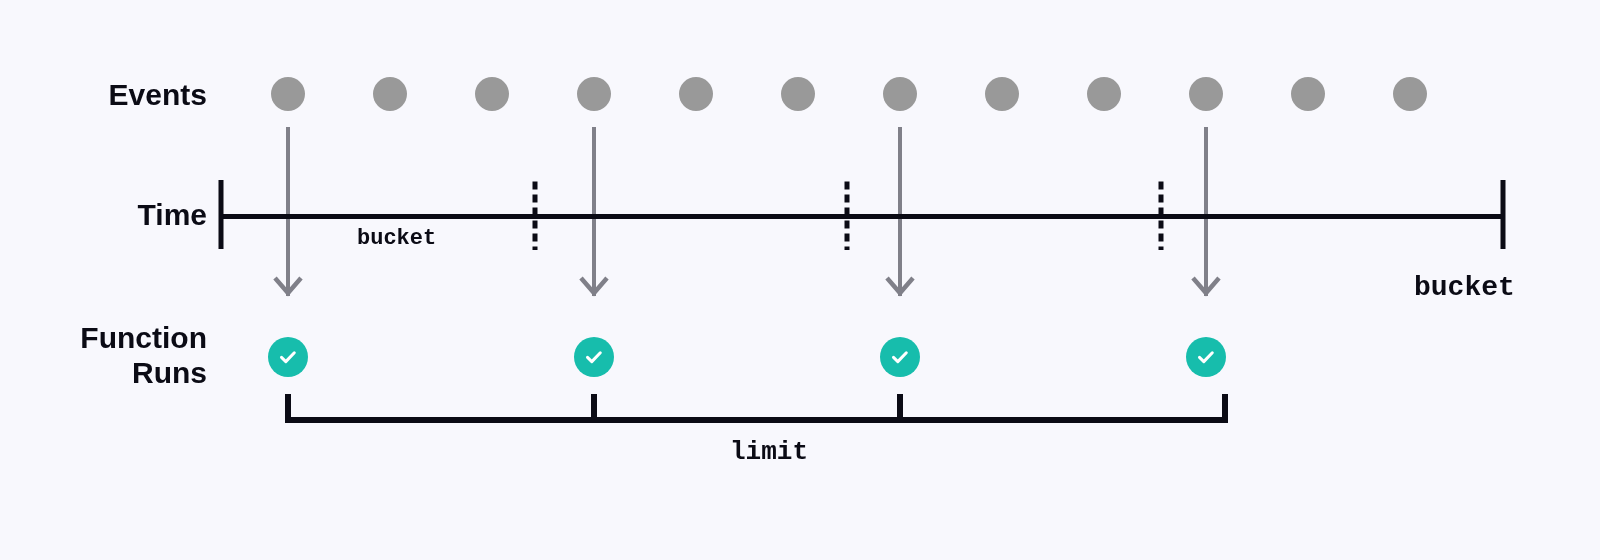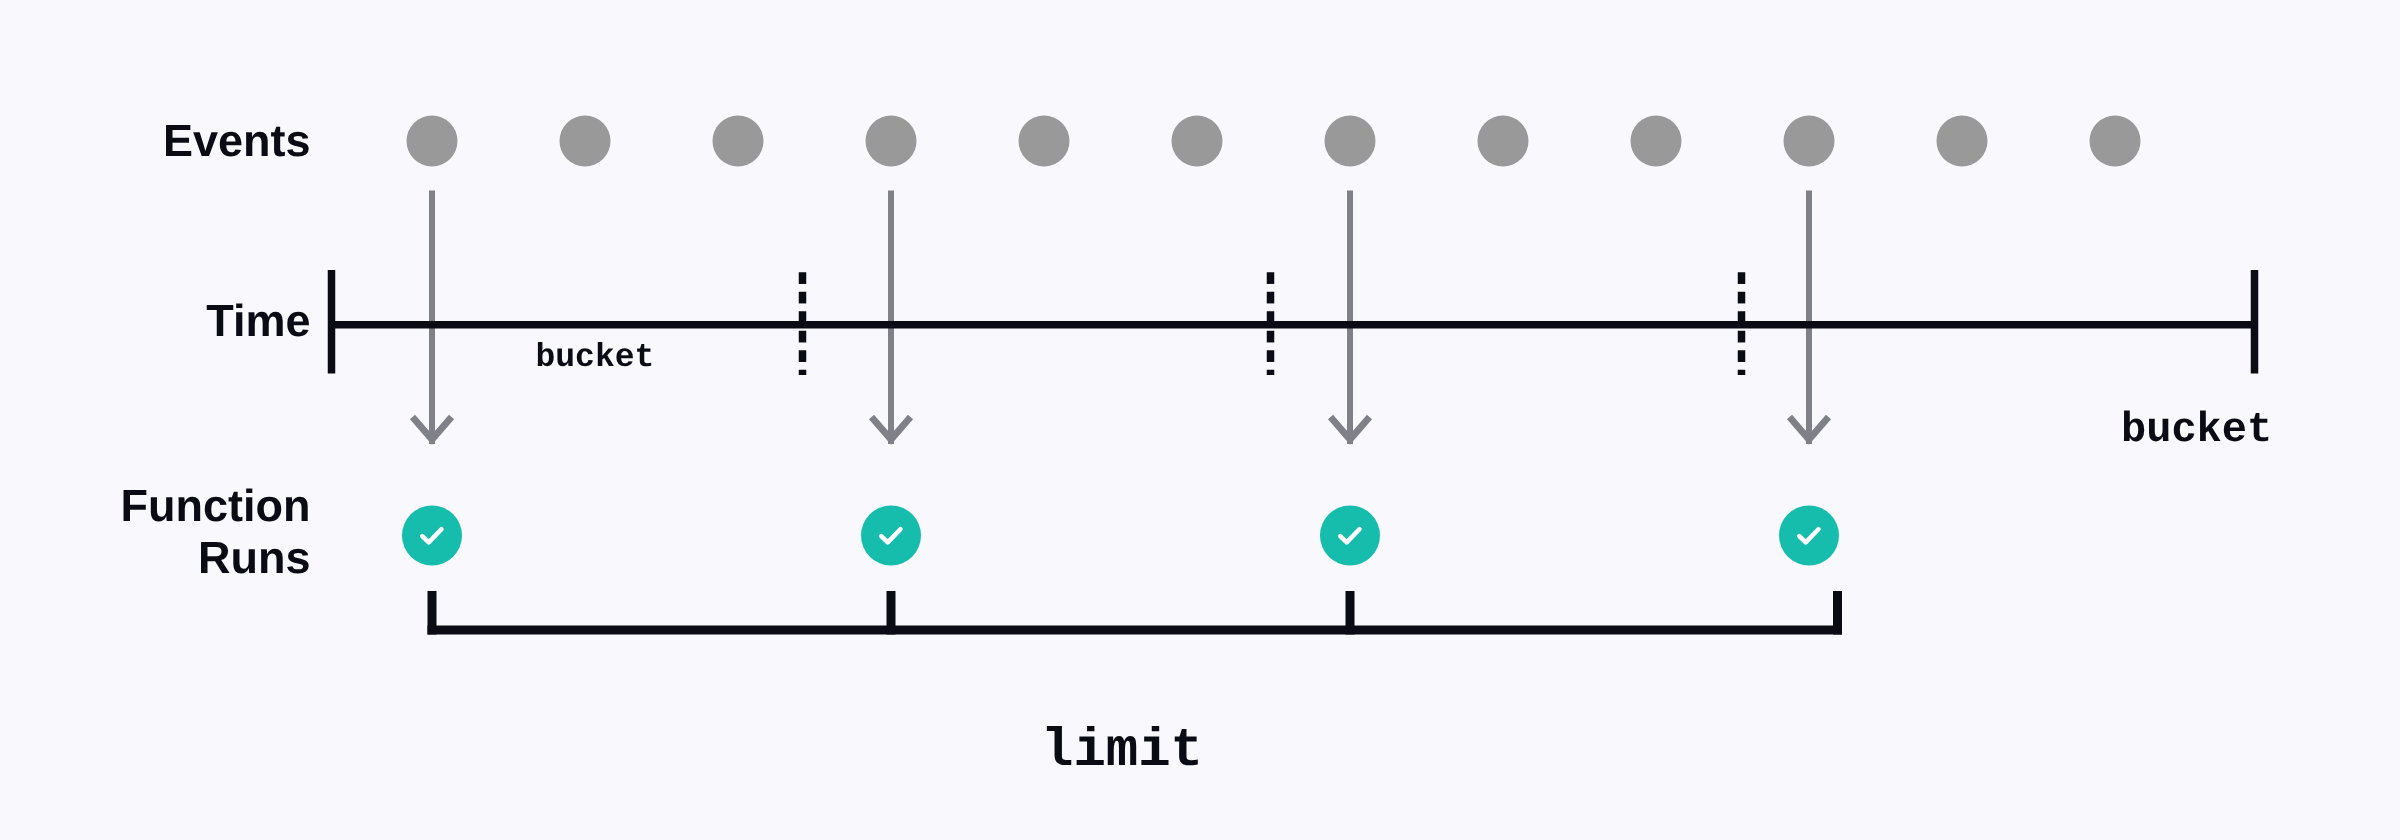--- a/index.html
+++ b/index.html
@@ -33,21 +33,21 @@
 
   .mono-label {
     position: absolute;
     font-family: "Liberation Mono", "DejaVu Sans Mono", monospace;
     font-weight: bold;
     color: #0b0b15;
     white-space: nowrap;
   }
   #label-bucket { left: 357px; top: 226px; font-size: 22px; text-align: right; }
   #label-period { left: 1414px; top: 272px; font-size: 28px; }
-  #label-limit  { left: 694px; top: 437px; font-size: 36px; margin-top: 43px; }
+  #label-limit  { left: 730px; top: 437px; font-size: 26px; }
 
   .event-dot {
     position: absolute;
     width: 34px;
     height: 34px;
     border-radius: 50%;
     background: #999999;
     transform: translate(-50%, -50%);
   }
 

